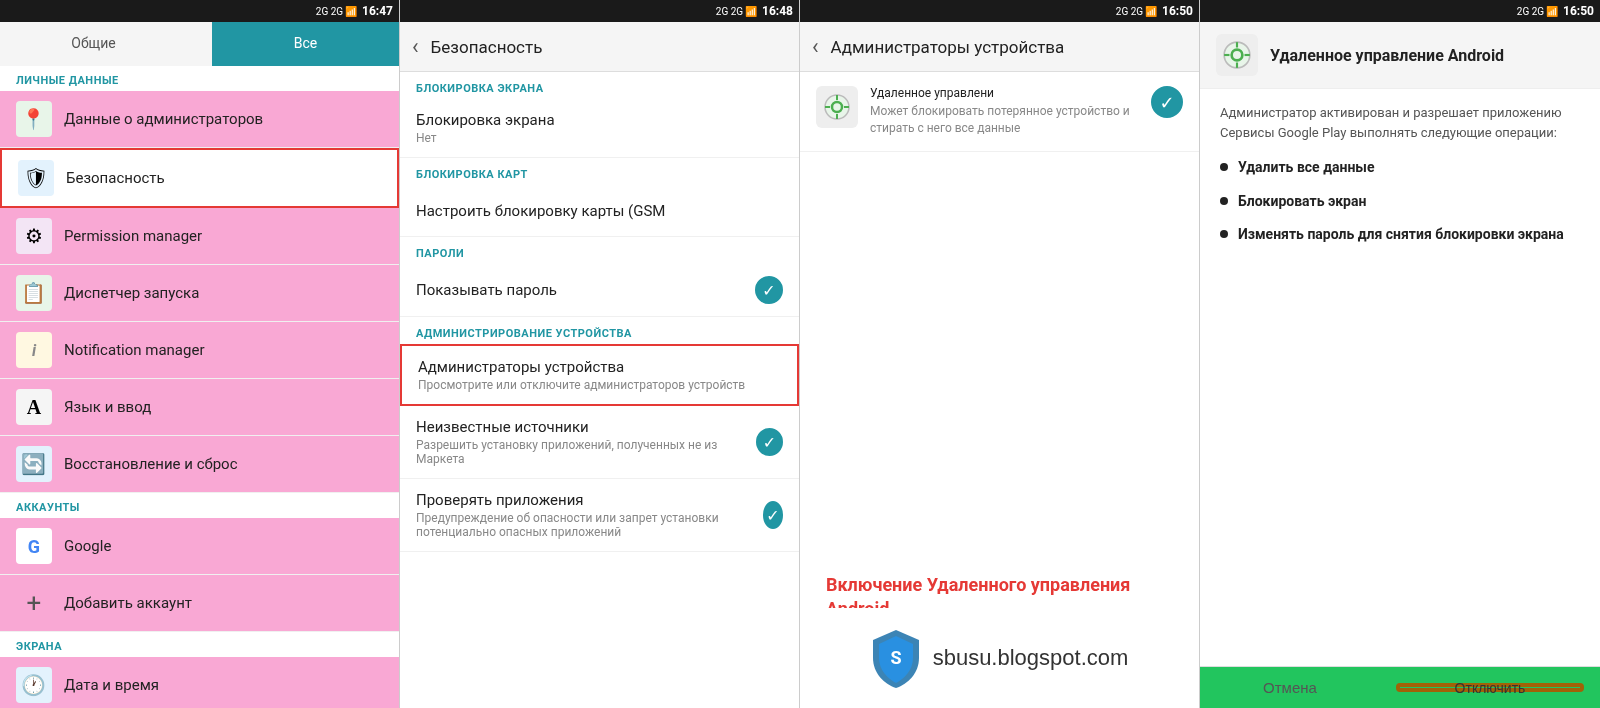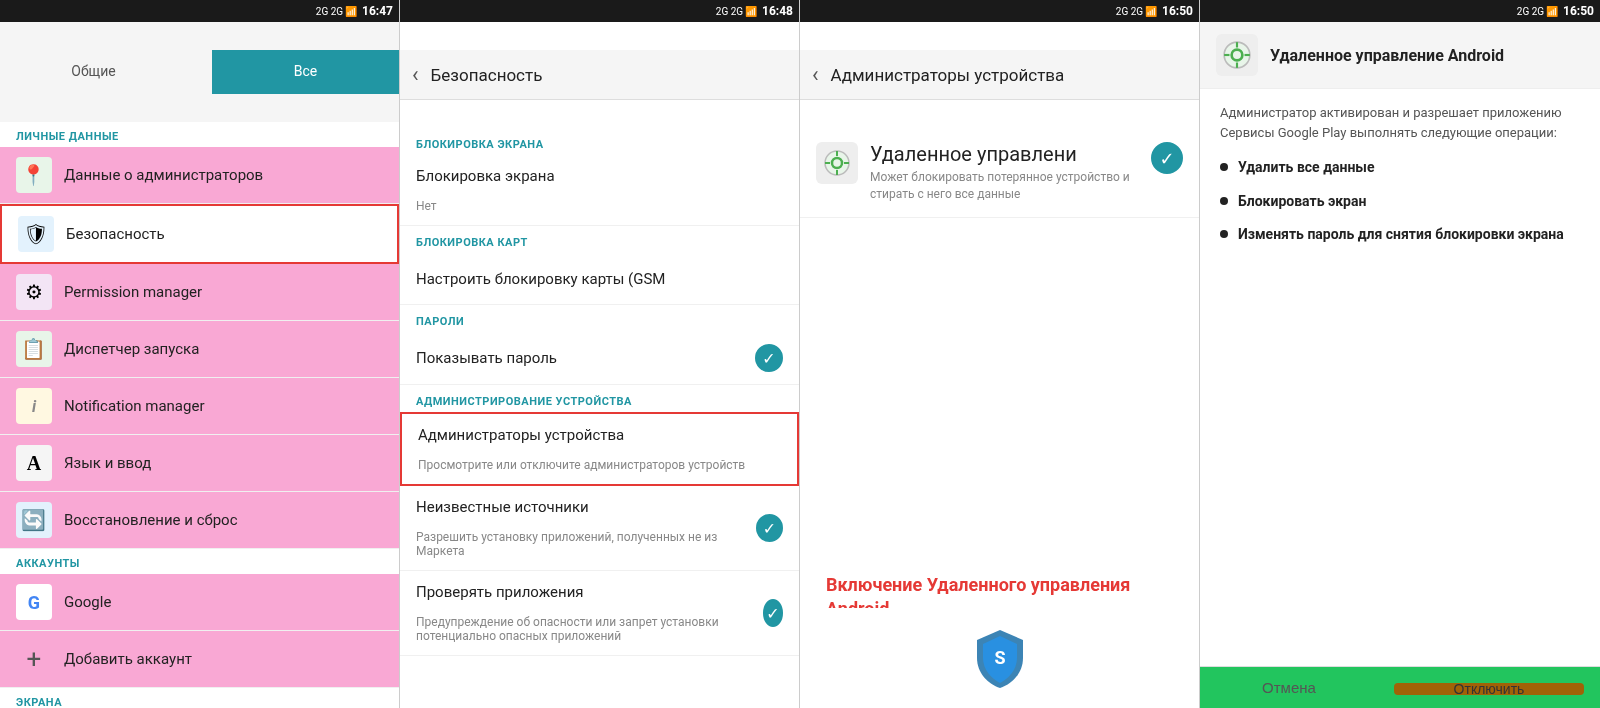--- a/index.html
+++ b/index.html
@@ -12,21 +12,20 @@
       background: #e0e0e0;
       overflow: hidden;
     }
 
     
     .panel {
       display: flex;
       flex-direction: column;
       background: #f5f5f5;
       overflow: hidden;
-      gap: 28px;
     }
 
     
     .status-bar {
       background: #1a1a1a;
       color: #fff;
       font-size: 11px;
       height: 22px;
       display: flex;
       align-items: center;
@@ -224,21 +223,21 @@
     .settings-row.highlighted {
       border: 2px solid #e53935;
     }
     .settings-row-text .row-title {
       font-size: 15px;
       color: #222;
     }
     .settings-row-text .row-sub {
       font-size: 12px;
       color: #888;
-      margin-top: 14px;
+      margin-top: 2px;
     }
 
     .checkmark {
       width: 28px;
       height: 28px;
       border-radius: 50%;
       border: 2px solid #2196a3;
       display: flex;
       align-items: center;
       justify-content: center;
@@ -270,21 +269,21 @@
       background: #eee;
       border-radius: 6px;
       display: flex;
       align-items: center;
       justify-content: center;
       margin-right: 12px;
       flex-shrink: 0;
       font-size: 22px;
     }
     .device-admin-text .admin-title {
-      font-size: 20px;
+      font-size: 12px;
       color: #222;
     }
     .device-admin-text .admin-sub {
       font-size: 12px;
       color: #888;
       margin-top: 3px;
       line-height: 1.4;
     }
     .admin-check {
       margin-left: auto;
@@ -396,21 +395,21 @@
       display: flex;
       align-items: center;
       justify-content: center;
       font-size: 15px;
       color: #555;
       cursor: pointer;
       border: none;
       background: transparent;
     }
     .footer-btn.outlined {
-      border: 6px solid #a16207;
+      border: 4px solid #a16207;
       border-radius: 4px;
       color: #333;
       margin: 16px;
       font-size: 14px;
     }
 
     .big-red-text {
       font-size: 22px;
       color: #e53935;
       font-weight: bold;
@@ -584,20 +583,21 @@
   </div>
 
   <div class="big-red-text" style="position:absolute; bottom: 80px; left: 10px; right: 10px; font-size:18px;">Включение Удаленного управления Android</div>
 
   <div class="watermark-area" style="position:absolute; bottom: 0; left:0; right:0;">
     <svg class="watermark-shield" viewBox="0 0 50 60" width="40" height="48">
       <path d="M25 2 L48 12 L48 30 C48 45 37 56 25 60 C13 56 2 45 2 30 L2 12 Z" fill="#1a6fa8" opacity="0.85"></path>
       <path d="M25 8 L42 16 L42 30 C42 42 33 51 25 55 C17 51 8 42 8 30 L8 16 Z" fill="#2196F3" opacity="0.7"></path>
       <text x="25" y="36" text-anchor="middle" fill="white" font-size="18" font-weight="bold">S</text>
     </svg>
+    <span class="watermark-text">sbusu.blogspot.com</span>
   </div>
 </div>
 
 <div class="panel panel-4">
   <div class="panel-4-relative" style="position:relative; height:100%;">
     <div class="status-bar">
       <span style="font-size:10px;">2G 2G 📶</span>
       <span class="time">16:50</span>
     </div>
     <div class="admin-detail-header">

